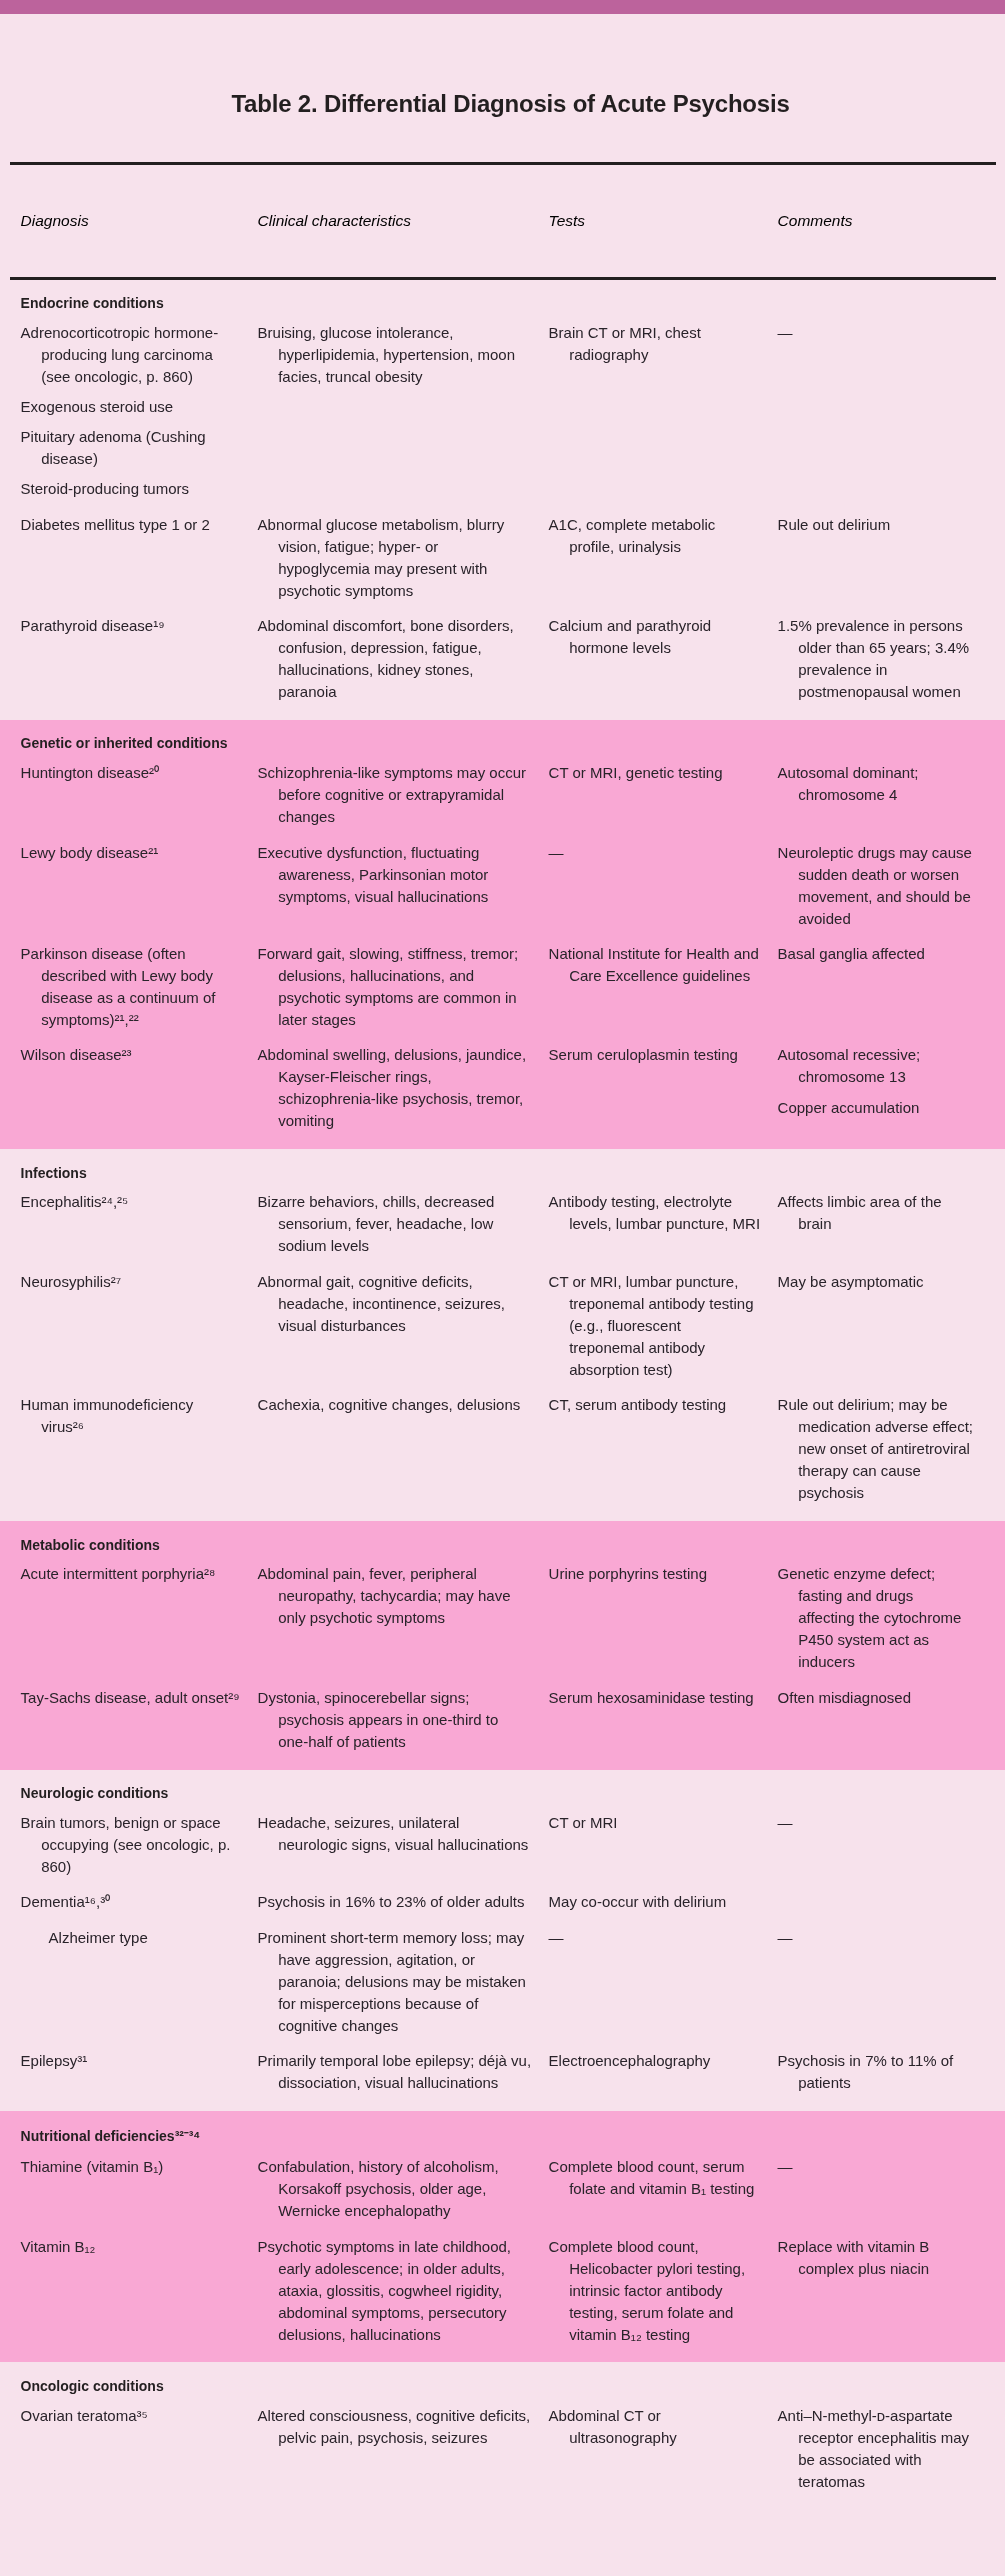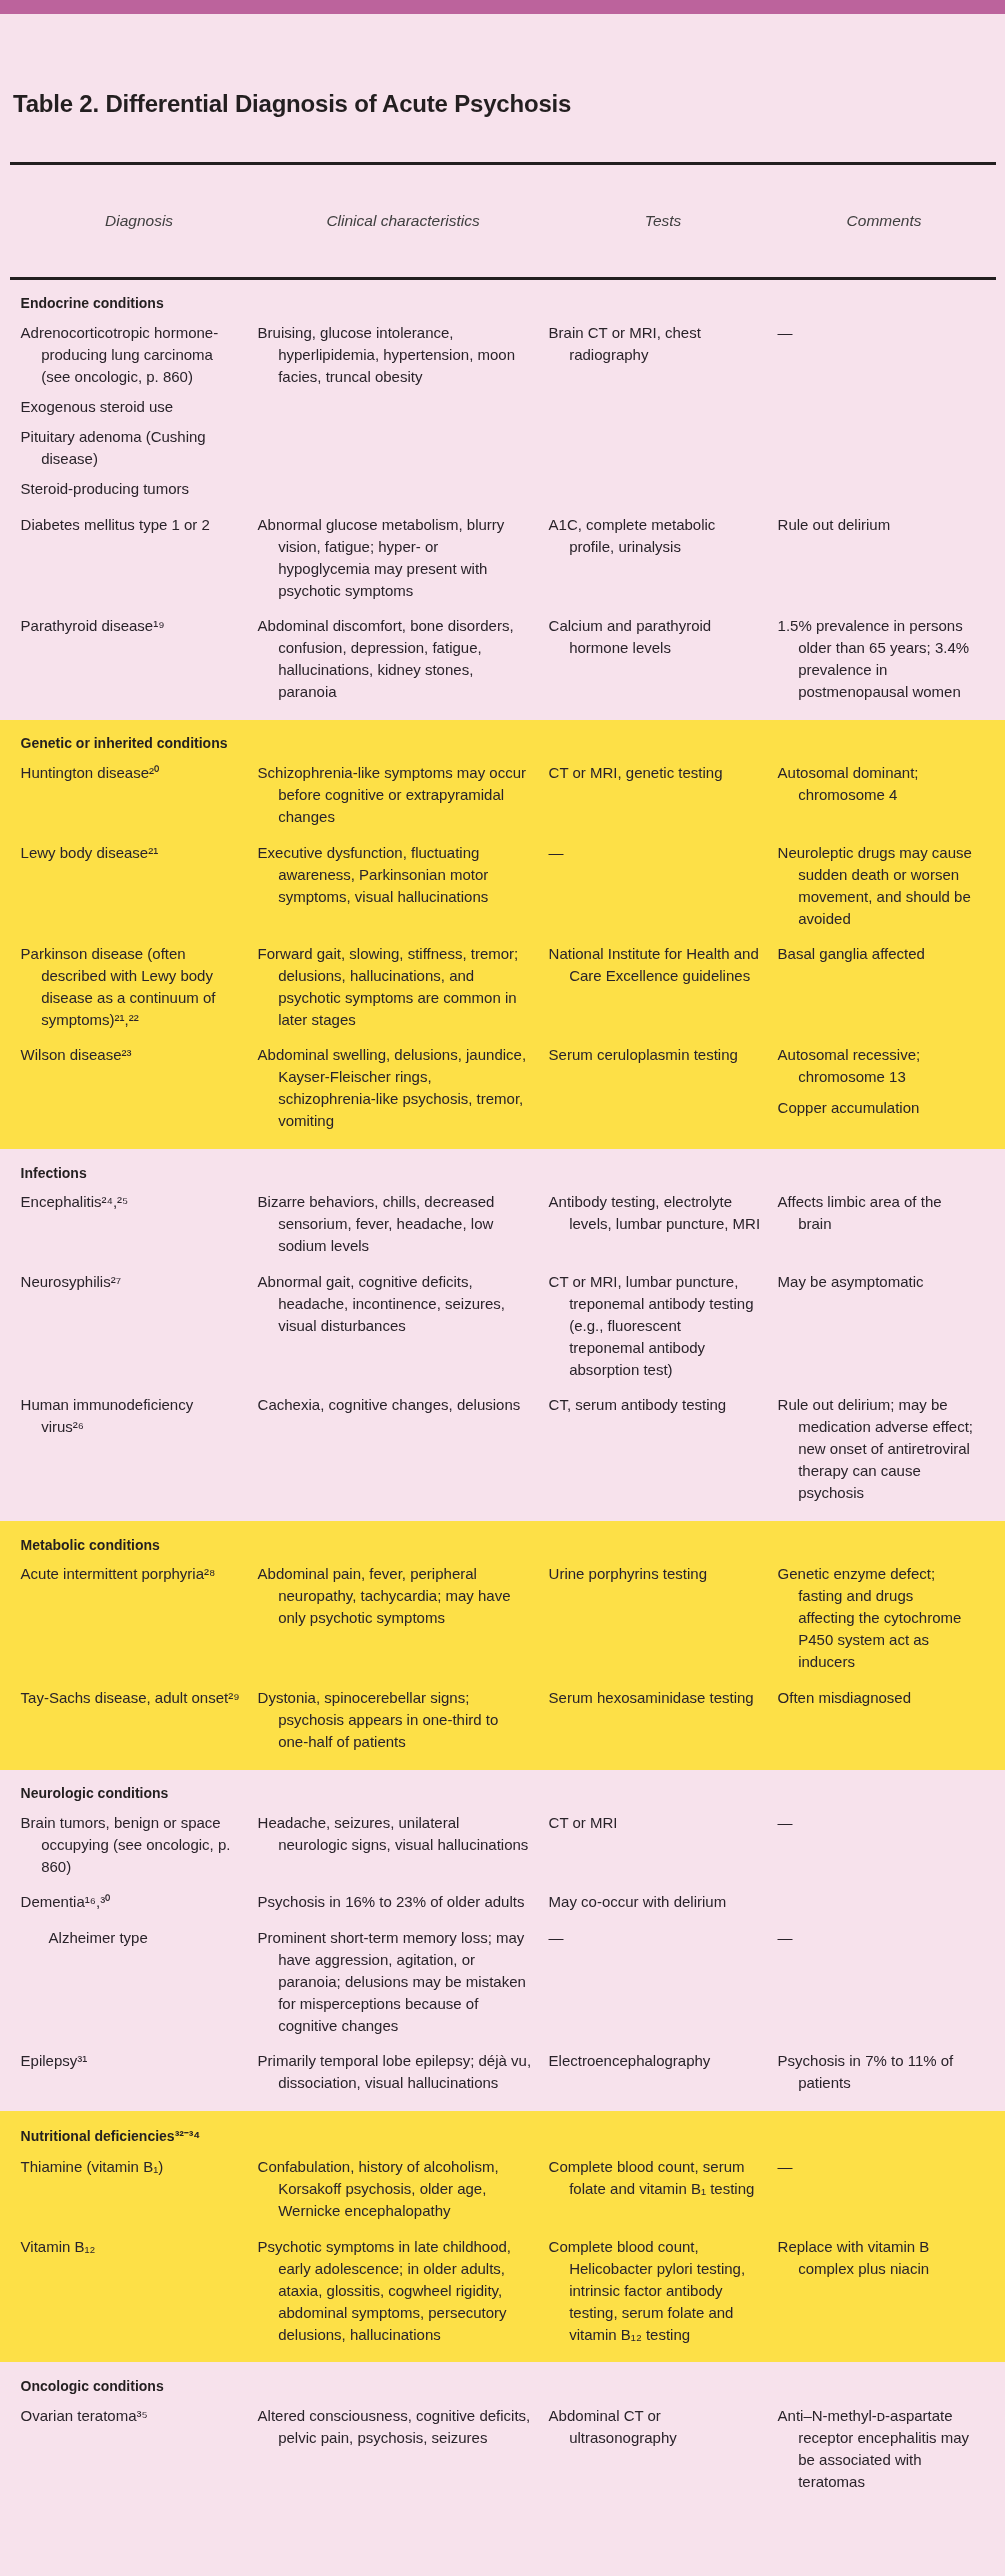--- a/index.html
+++ b/index.html
@@ -3,31 +3,31 @@
 <meta charset="utf-8">
 <style>
   html, body { margin:0; padding:0; }
   body {
     width:1006px;
     background:#f7e2ec;
     font-family:"Liberation Sans", sans-serif;
     color:#29232a;
   }
   .accent-bar { height:14.4px; background:#bc639c; }
-  .title-block { padding:76px 23px 44px 13px; }
+  .title-block { padding:76px 23px 44px 38px;text-align:center; }
   h1 { margin:0; font-size:24px; font-weight:bold; color:#231f20; letter-spacing:-0.2px; }
   .rule { background:#231f20; }
   .rule.thick { height:2.6px; margin:0 10.3px; }
   .colheads {
     display:grid; grid-template-columns:237px 291px 229px 1fr;
     padding:47px 15.5px 47px 20.6px; align-items:start;
   }
-  .colhead { font-style:italic; font-size:15.5px; color:#404040;text-align:center; }
+  .colhead { font-style:italic; font-size:15.5px; color:#000000; }
   .section { padding:7.2px 0 10.3px 0; }
-  .section.white { background:#fde047; }
+  .section.white { background:#f9a8d4; }
   .section-header { margin:8.2px 15.5px 4.1px 20.6px; font-size:14px; font-weight:bold; color:#231f20; }
   .row {
     display:grid; grid-template-columns:237px 291px 229px 1fr;
     padding:6.7px 15.5px 6.7px 20.6px; align-items:start;
   }
   .cell { padding-right:17.5px; }
   .cell p {
     margin:0; font-size:15px; line-height:22px;
     padding-left:20.6px; text-indent:-20.6px;
   }

